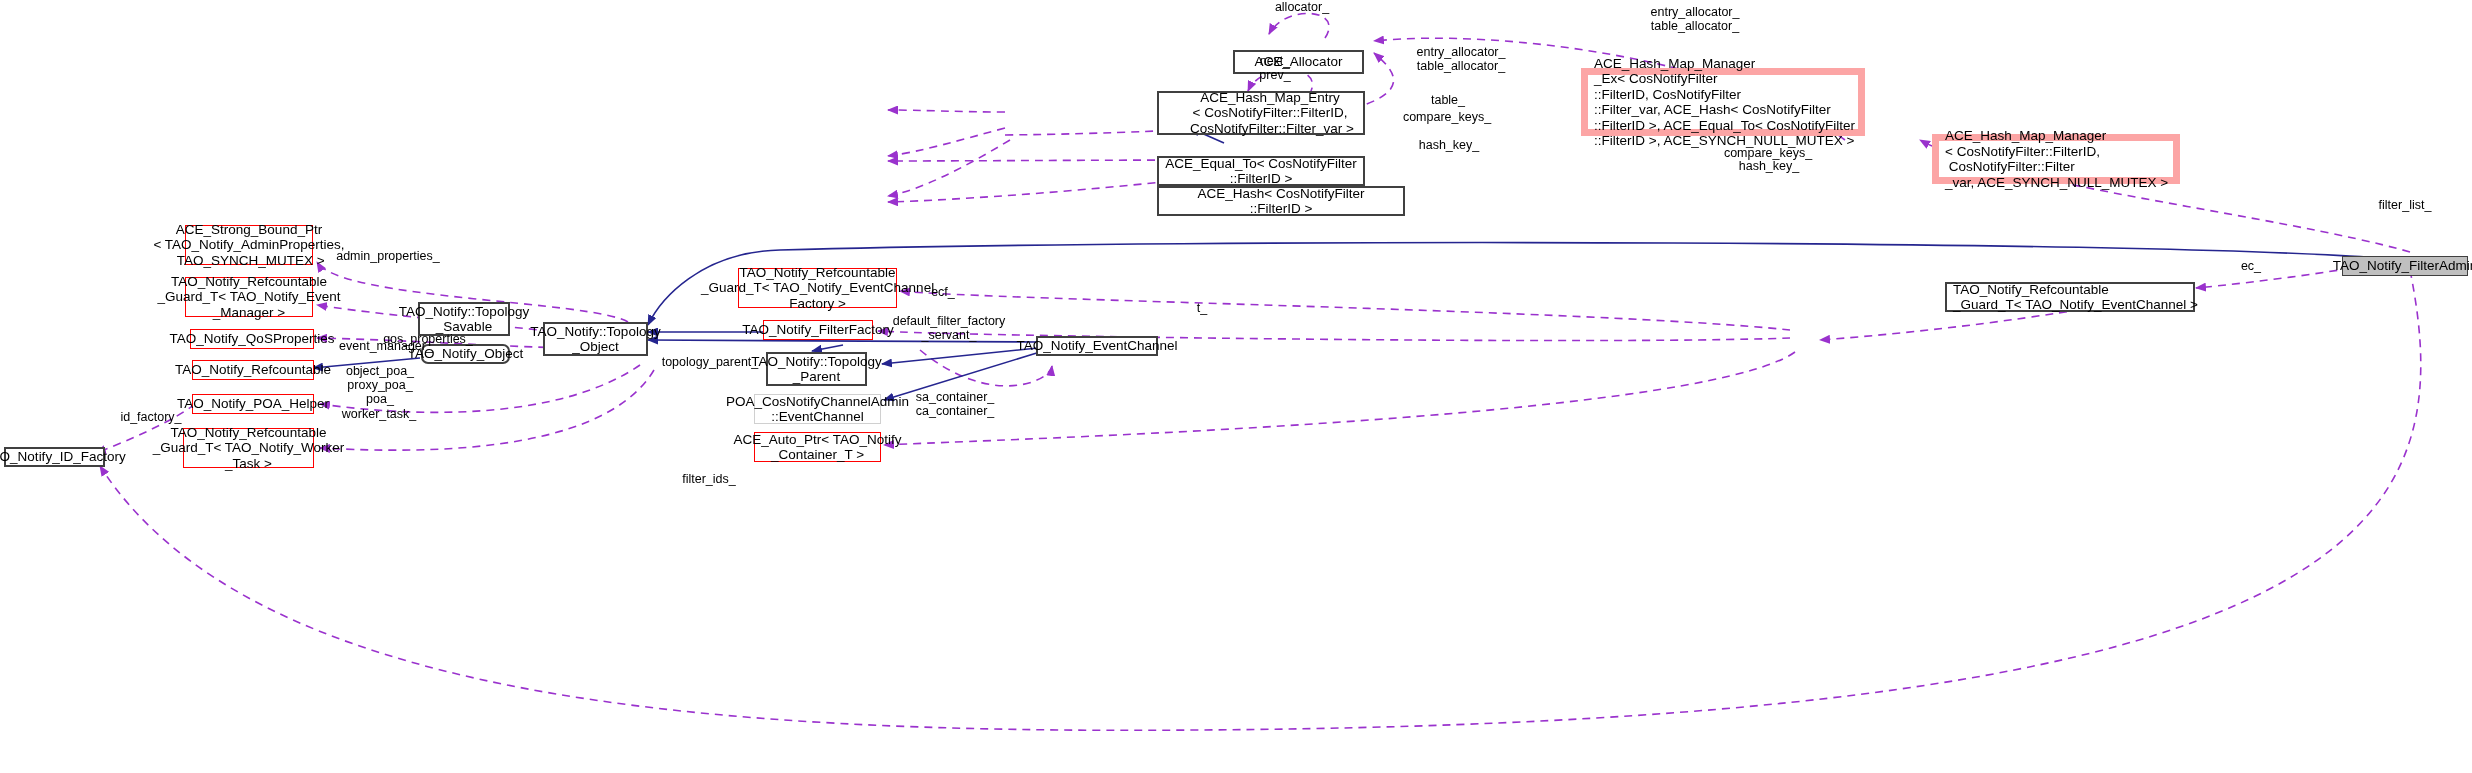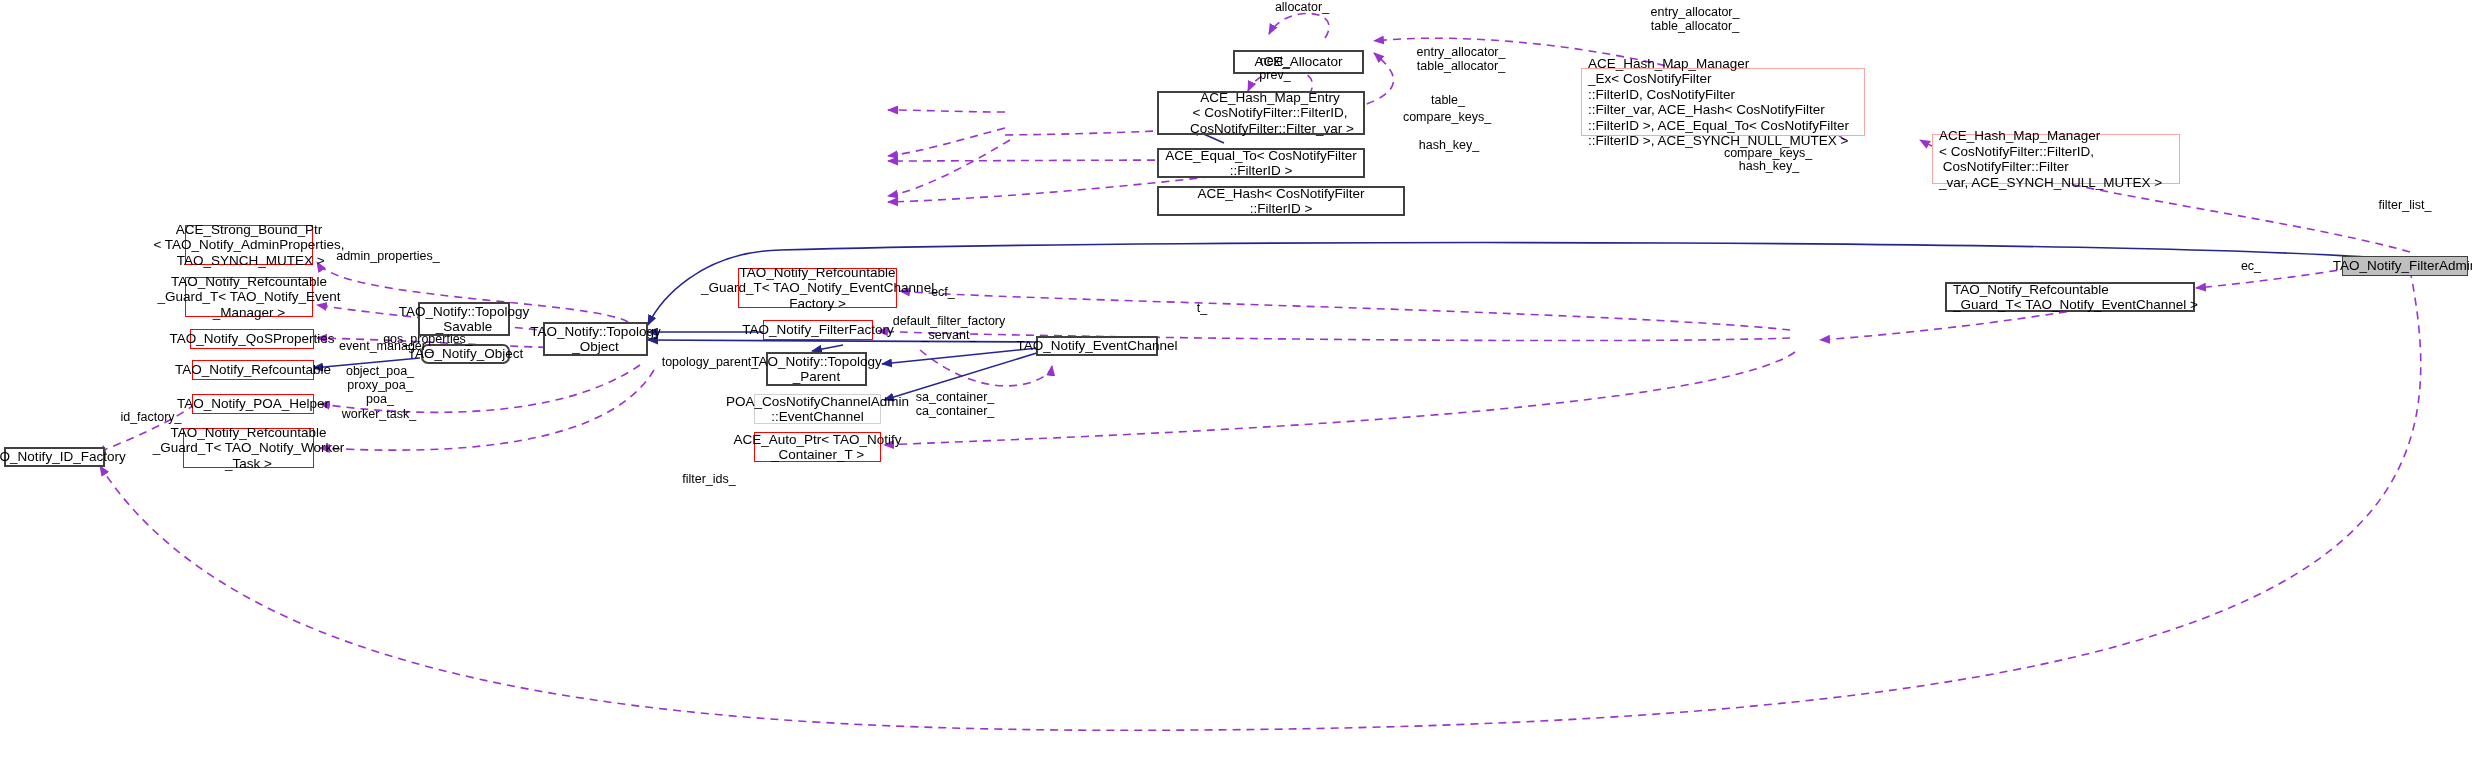--- a/index.html
+++ b/index.html
@@ -10,21 +10,21 @@
     font-family:"Liberation Sans", sans-serif;
     overflow:hidden;
   }
   #edges{position:absolute;left:0;top:0;width:2472px;height:773px;}
   .node{
     position:absolute;
     box-sizing:border-box;
     display:flex;align-items:center;justify-content:center;
     text-align:center;
     background:#ffffff;
-    border:1px solid #fca5a5;
+    border:7px solid #fca5a5;
     color:#000000;
     font-size:13.5px;
     line-height:15.5px;
     white-space:pre;
     letter-spacing:0px;
     z-index:5;
   }
   .node.red{border:1px solid #ff0000;}
   .node.grayborder{border:1px solid #d0d0d0;}
   .node.thick{border:2px solid #404040;}
@@ -125,21 +125,21 @@
       <path d="M1040,352 L884,400"></path>
     </g>
   </svg>
 
   <div class="node thick" style="left:1233px;top:26px;width:131px;height:24px;margin-top:24px;">ACE_Allocator</div>
 
   <div class="node thick" style="left:1157px;top:91px;width:208px;height:44px;padding-left:18px;">ACE_Hash_Map_Entry
 &lt; CosNotifyFilter::FilterID,
  CosNotifyFilter::Filter_var &gt;</div>
 
-  <div class="node thick" style="left:1157px;top:148px;width:208px;height:30px;">ACE_Equal_To&lt; CosNotifyFilter
+  <div class="node thick" style="left:1157px;top:156px;width:208px;height:30px;">ACE_Equal_To&lt; CosNotifyFilter
 ::FilterID &gt;</div>
 
   <div class="node thick" style="left:1157px;top:186px;width:248px;height:30px;">ACE_Hash&lt; CosNotifyFilter
 ::FilterID &gt;</div>
 
   <div class="node" style="left:1581px;top:68px;width:284px;height:68px;justify-content:flex-start;padding-left:6px;text-align:left;">ACE_Hash_Map_Manager
 _Ex&lt; CosNotifyFilter
 ::FilterID, CosNotifyFilter
 ::Filter_var, ACE_Hash&lt; CosNotifyFilter
 ::FilterID &gt;, ACE_Equal_To&lt; CosNotifyFilter

